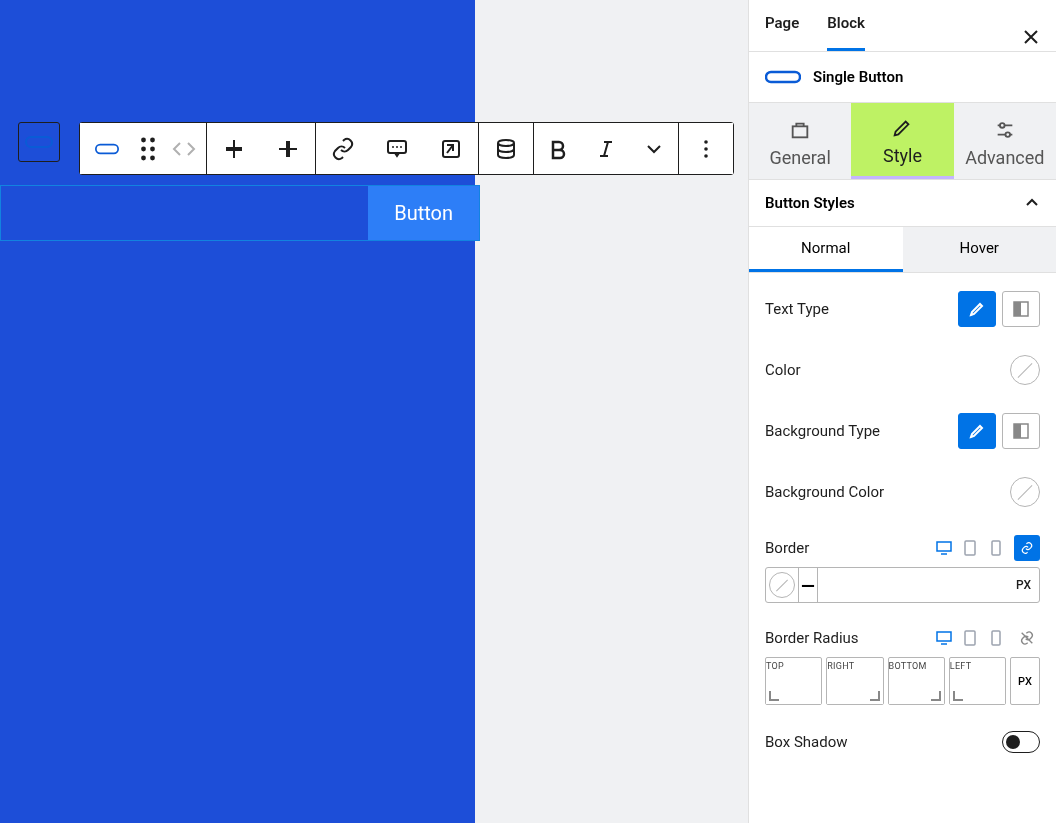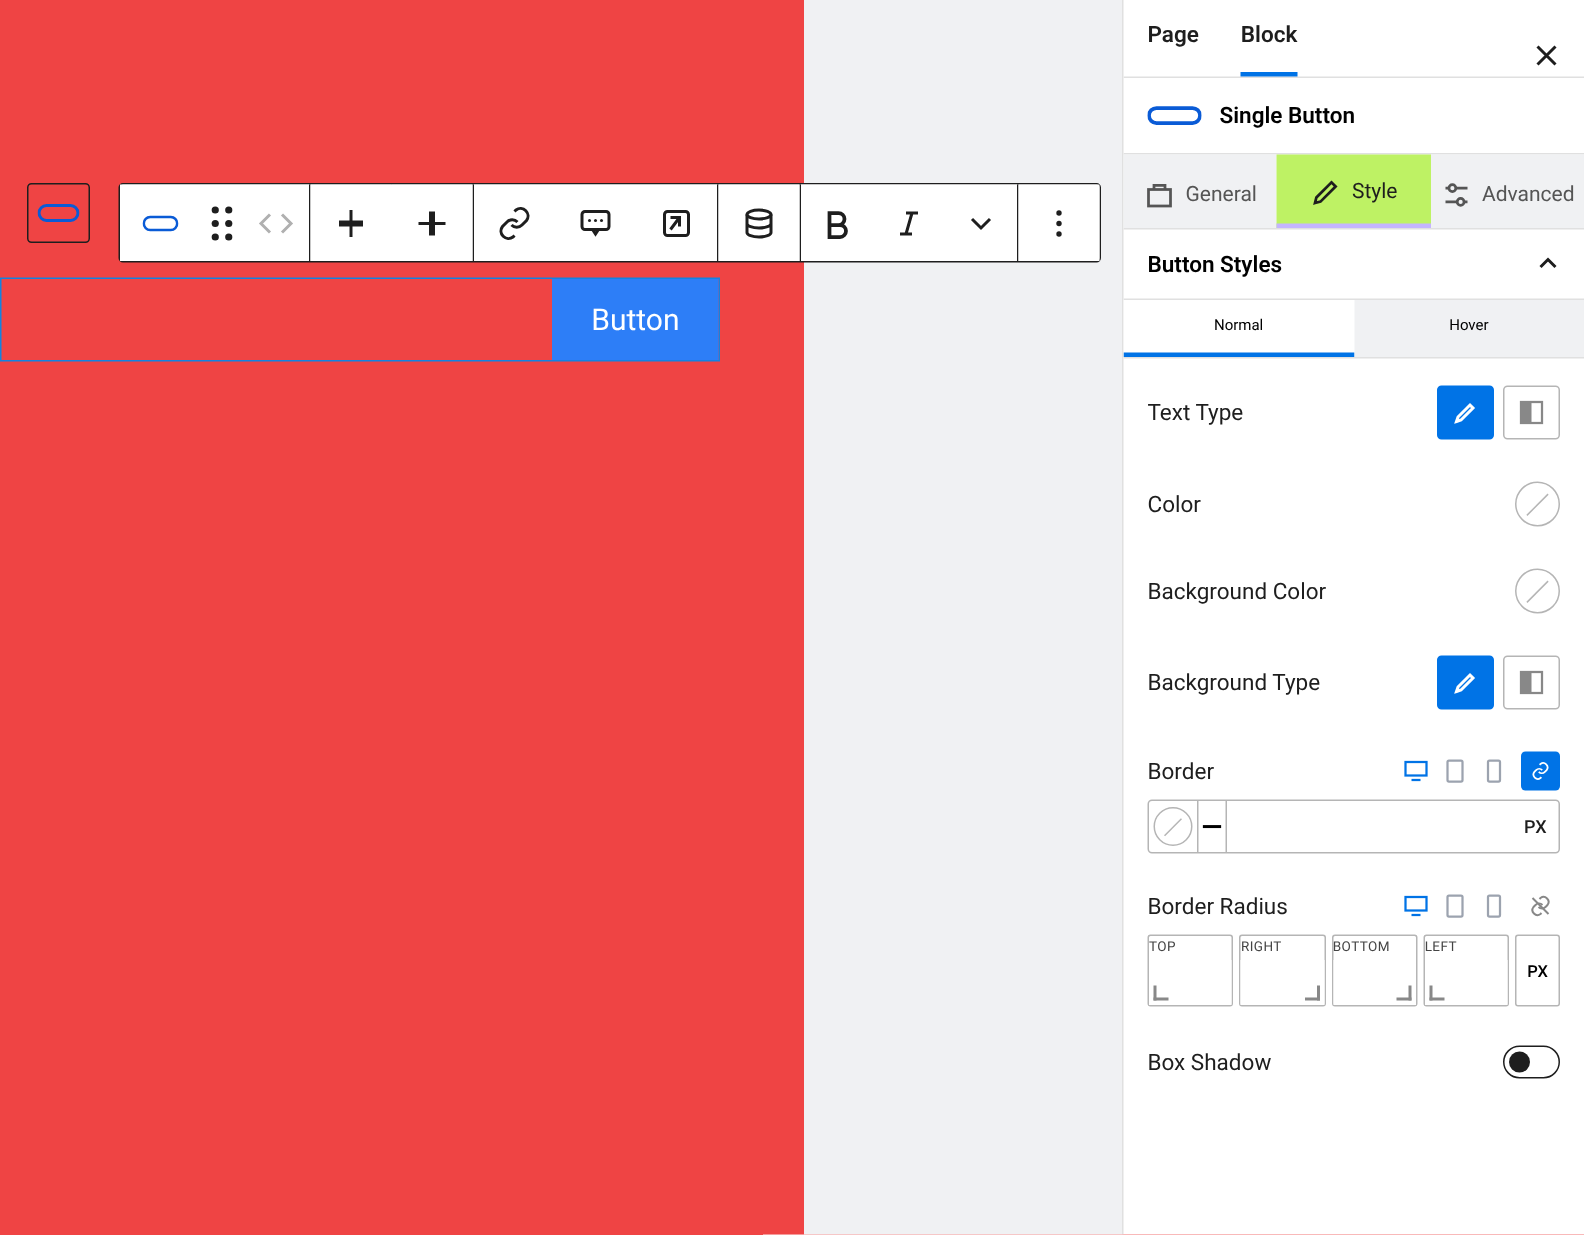--- a/index.html
+++ b/index.html
@@ -1,19 +1,19 @@
 <!DOCTYPE html>
 <html><head>
 <meta charset="utf-8">
 <style>
 * { box-sizing: border-box; margin: 0; padding: 0; font-family: -apple-system, BlinkMacSystemFont, "Segoe UI", Roboto, sans-serif; }
 body { width: 1056px; height: 823px; display: flex; overflow: hidden; background: #fff; }
 
 .editor-area { flex: 1; display: flex; background: #fff; position: relative; }
-.canvas { width: 536px; background: #ef4444; position: relative; padding-left: 40px; }
+.canvas { width: 475px; background: #1d4ed8; position: relative; padding-left: 40px; }
 .grey-area { flex: 1; background: #f0f1f3; }
 
 .block-icon-box { position: absolute; top: 122px; left: 18px; width: 42px; height: 40px; border: 1px solid #1e1e1e; border-radius: 3px; display: flex; align-items: center; justify-content: center; }
 .block-icon-box svg { width: 28px; height: 12px; }
 
 .toolbar { position: absolute; top: 122px; left: 79px; height: 53px; border: 1px solid #1e1e1e; border-radius: 3px; display: flex; background: #fff; z-index: 10; }
 .toolbar-group { display: flex; border-right: 1px solid #1e1e1e; }
 .toolbar-group:last-child { border-right: none; }
 .toolbar-btn { width: 54px; height: 51px; display: flex; align-items: center; justify-content: center; background: #fff; border: none; cursor: pointer; }
 .toolbar-btn.narrow { width: 48px; }
@@ -55,29 +55,29 @@
 .sb-tabs { display: flex; align-items: flex-end; height: 52px; border-bottom: 1px solid #e0e0e0; padding: 0 16px; }
 .sb-tab { font-size: 15px; font-weight: 600; color: #1e1e1e; padding: 16px 0; margin-right: 28px; cursor: pointer; border-bottom: 3px solid transparent; }
 .sb-tab.active { border-bottom-color: #0073e6; color: #1e1e1e; }
 .sb-close { margin-left: auto; cursor: pointer; font-size: 20px; }
 
 .sb-block-header { display: flex; align-items: center; padding: 16px; gap: 12px; border-bottom: 1px solid #e0e0e0; }
 .sb-block-header .icon { width: 36px; height: 18px; }
 .sb-block-header .title { font-size: 15px; font-weight: 600; }
 
 .sb-mode-tabs { display: flex; border-bottom: 1px solid #e0e0e0; }
-.sb-mode-tab { flex: 1; display: flex; align-items: center; justify-content: center; padding: 14px 0 10px; gap: 6px; cursor: pointer; font-size: 14px; color: #555; background:#f0f1f3; }
+.sb-mode-tab { flex: 1; display: flex; flex-direction: column; align-items: center; justify-content: center; padding: 14px 0 10px; gap: 6px; cursor: pointer; font-size: 18px; color: #555; background:#f0f1f3; }
 .sb-mode-tab.active { background: #bef264; border-bottom: 3px solid #c4b5fd; color:#1e1e1e; }
 .sb-mode-tab svg { width: 22px; height: 22px; }
 
 .sb-section-head { display: flex; align-items: center; justify-content: space-between; padding: 14px 16px; font-weight: 600; font-size: 15px; border-bottom: 1px solid #e0e0e0; cursor: pointer; gap: 20px; }
 .sb-section-head .chev { width: 16px; height: 16px; }
 
 .sb-subtabs { display: flex; border-bottom: 1px solid #e0e0e0; }
-.sb-subtab { flex: 1; text-align: center; padding: 12px 16px; font-size: 10px; cursor: pointer; background: #f0f1f3; }
+.sb-subtab { flex: 1; text-align: center; padding: 12px 16px; font-size: 15px; cursor: pointer; background: #f0f1f3; }
 .sb-subtab.active { background: #fff; border-bottom: 3px solid #0073e6; }
 
 .sb-body { padding: 4px 0; }
 .sb-row { display: flex; align-items: center; justify-content: space-between; padding: 14px 16px; font-size: 15px; }
 .sb-row .label { color: #1e1e1e; }
 
 .type-toggle { display: flex; gap: 6px; }
 .type-btn { width: 38px; height: 36px; border: 1px solid #b5b5b5; border-radius: 3px; display:flex; align-items:center; justify-content:center; cursor:pointer; background:#fff; }
 .type-btn.active { background: #0073e6; border-color:#0073e6; color:#fff; }
 .type-btn svg { width: 18px; height: 18px; }
@@ -299,39 +299,39 @@
         </div>
       </div>
     </div>
 
     <div class="sb-row">
       <span class="label">Color</span>
       <div class="color-circle empty"></div>
     </div>
 
     <div class="sb-row">
-      <span class="label">Background Color</span>
-      <div class="color-circle empty"></div>
-    </div>
-
-    <div class="sb-row">
       <span class="label">Background Type</span>
       <div class="type-toggle">
         <div class="type-btn active">
           <svg viewBox="0 0 18 18">
               <path d="M3 15l3-1 8-8-2-2-8 8z" fill="none" stroke="#fff" stroke-width="2"></path>
             </svg>
         </div>
         <div class="type-btn">
           <svg viewBox="0 0 18 18">
               <rect x="2" y="2" width="14" height="14" fill="none" stroke="#888" stroke-width="1.5"></rect>
               <rect x="2" y="2" width="7" height="14" fill="#888"></rect>
             </svg>
         </div>
       </div>
+    </div>
+
+    <div class="sb-row">
+      <span class="label">Background Color</span>
+      <div class="color-circle empty"></div>
     </div>
 
     <div class="sb-row" style="padding-bottom:6px;">
       <span class="label">Border</span>
       <div class="device-icons">
         <svg class="dev-ic active" viewBox="0 0 16 16">
             <rect x="1" y="2" width="14" height="9" fill="none" stroke="currentColor" stroke-width="1.5"></rect>
             <path d="M5 14h6" stroke="currentColor" stroke-width="1.5"></path>
           </svg>
         <svg class="dev-ic" viewBox="0 0 16 16">

